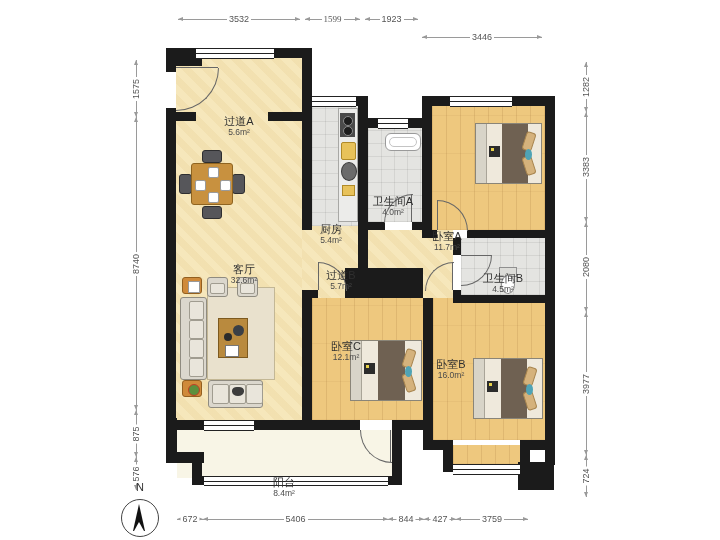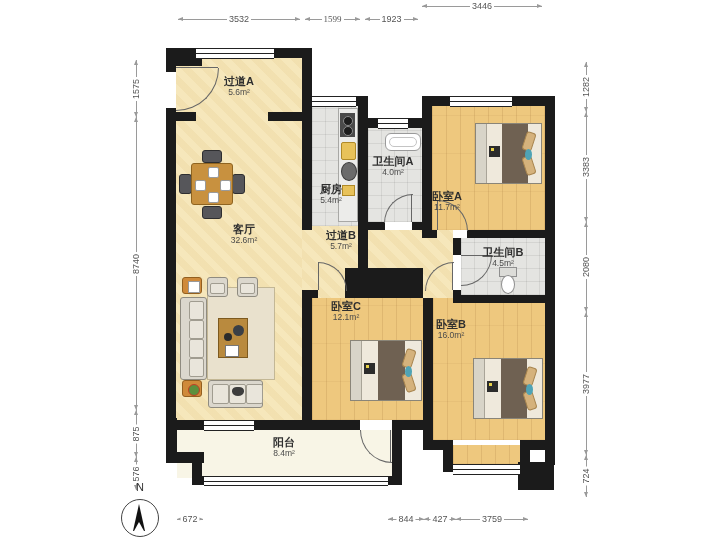--- a/index.html
+++ b/index.html
@@ -18,21 +18,21 @@
   .leaf{background:#666;z-index:12;}
   
   .furn{z-index:5;box-sizing:border-box;}
   .sofa{background:#dbd7cd;border:1px solid #8f8b80;border-radius:3px;}
   .cush{background:#e9e5db;border:1px solid #a09c90;border-radius:2px;position:absolute;}
   .bed{background:#efe9dc;border:1px solid #8a8578;}
   .bed-part{position:absolute;top:0;bottom:0;}
   .pillow{position:absolute;background:#d5b27c;border:1px solid #a8854f;border-radius:3px;width:8px;height:17px;}
   
   .room-label{position:absolute;z-index:20;text-align:center;transform:translateX(-50%);line-height:1.15;white-space:nowrap;}
-  .room-label .nm{font-size:11px;color:#2f2f2f;font-weight:700;}
+  .room-label .nm{font-size:11px;color:#2f2f2f;font-weight:400;margin-top:40px;}
   .room-label .ar{font-size:8.5px;color:#4a4a4a;}
   
   .dim{position:absolute;z-index:30;}
   .dim-h{height:12px;}
   .dim-h .line{position:absolute;left:0;right:0;top:6px;height:1px;background:#9a9a9a;}
   .dim-h .line::before{content:"";position:absolute;left:0;top:-2px;border-top:2px solid rgba(0,0,0,0);border-bottom:2px solid rgba(0,0,0,0);border-right:5px solid #9a9a9a;}
   .dim-h .line::after{content:"";position:absolute;right:0;top:-2px;border-top:2px solid rgba(0,0,0,0);border-bottom:2px solid rgba(0,0,0,0);border-left:5px solid #9a9a9a;}
   .dim-h .val{position:absolute;left:50%;top:6px;transform:translate(-50%,-50%);background:#fff;padding:0 2px;font-size:9px;color:#555;}
   .dim-v{width:12px;}
   .dim-v .line{position:absolute;top:0;bottom:0;left:6px;width:1px;background:#9a9a9a;}
@@ -233,21 +233,21 @@
     <div class="ar">11.7m²</div>
   </div>
   <div class="room-label" style="left:244px;top:223px;text-align:center;">
     <div class="nm">客厅</div>
     <div class="ar">32.6m²</div>
   </div>
   <div class="room-label" style="left:341px;top:229px;">
     <div class="nm">过道B</div>
     <div class="ar">5.7m²</div>
   </div>
-  <div class="room-label" style="left:503px;top:246px;">
+  <div class="room-label" style="left:503px;top:232px;">
     <div class="nm">卫生间B</div>
     <div class="ar">4.5m²</div>
   </div>
   <div class="room-label" style="left:346px;top:300px;">
     <div class="nm">卧室C</div>
     <div class="ar">12.1m²</div>
   </div>
   <div class="room-label" style="left:451px;top:318px;">
     <div class="nm">卧室B</div>
     <div class="ar">16.0m²</div>
@@ -262,28 +262,32 @@
       <span class="val">3532</span>
     </div>
   <div class="dim dim-h" style="left:305px;top:13px;width:55px;font-family:Liberation Serif, serif;">
       <div class="line"></div>
       <span class="val">1599</span>
     </div>
   <div class="dim dim-h" style="left:365px;top:13px;width:53px;">
       <div class="line"></div>
       <span class="val">1923</span>
     </div>
-  <div class="dim dim-h" style="left:422px;top:0;width:120px;">
+  <div class="dim dim-h" style="left:422px;top:31px;width:120px;">
       <div class="line"></div>
       <span class="val">3446</span>
     </div>
 
   <div class="dim dim-h" style="left:177px;top:513px;width:26px;">
       <div class="line"></div>
       <span class="val">672</span>
+    </div>
+  <div class="dim dim-h" style="left:203px;top:513px;width:185px;">
+      <div class="line"></div>
+      <span class="val">5406</span>
     </div>
   <div class="dim dim-h" style="left:388px;top:513px;width:36px;">
       <div class="line"></div>
       <span class="val">844</span>
     </div>
   <div class="dim dim-h" style="left:424px;top:513px;width:32px;">
       <div class="line"></div>
       <span class="val">427</span>
     </div>
   <div class="dim dim-h" style="left:456px;top:513px;width:72px;">

